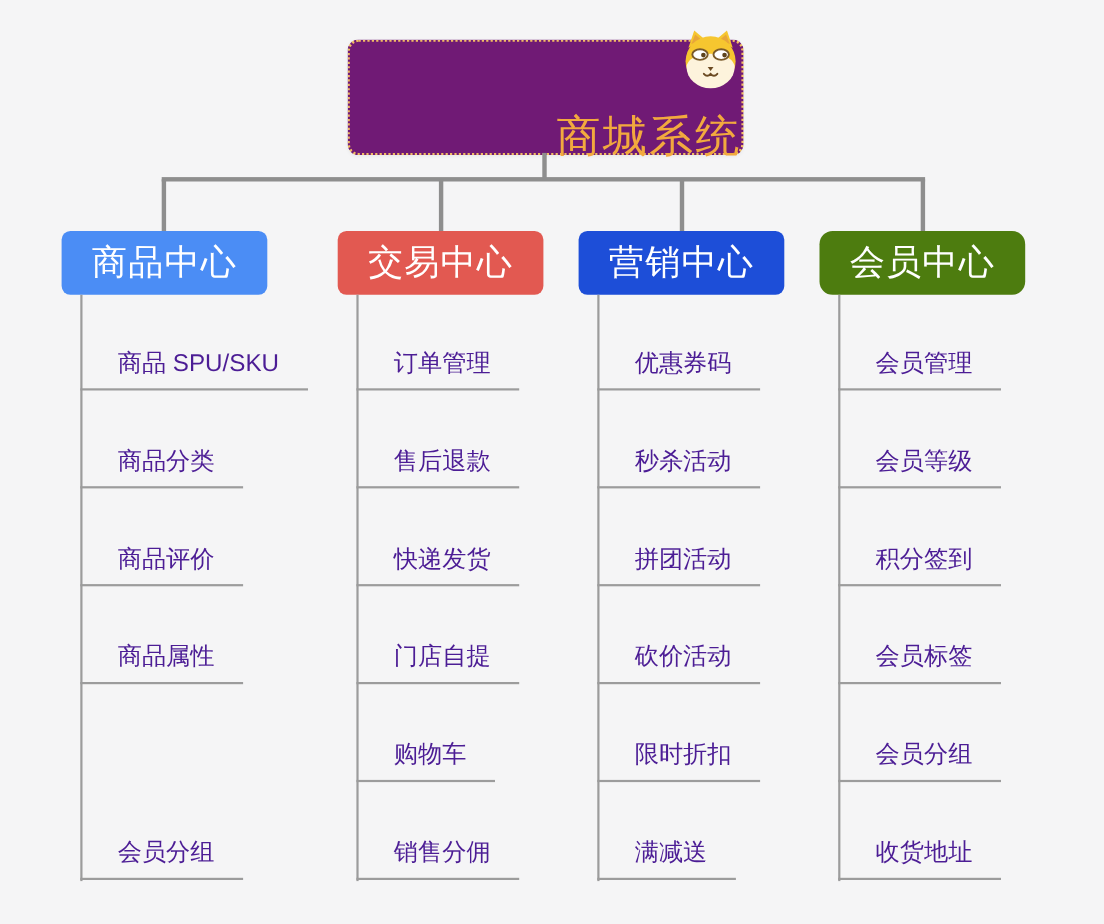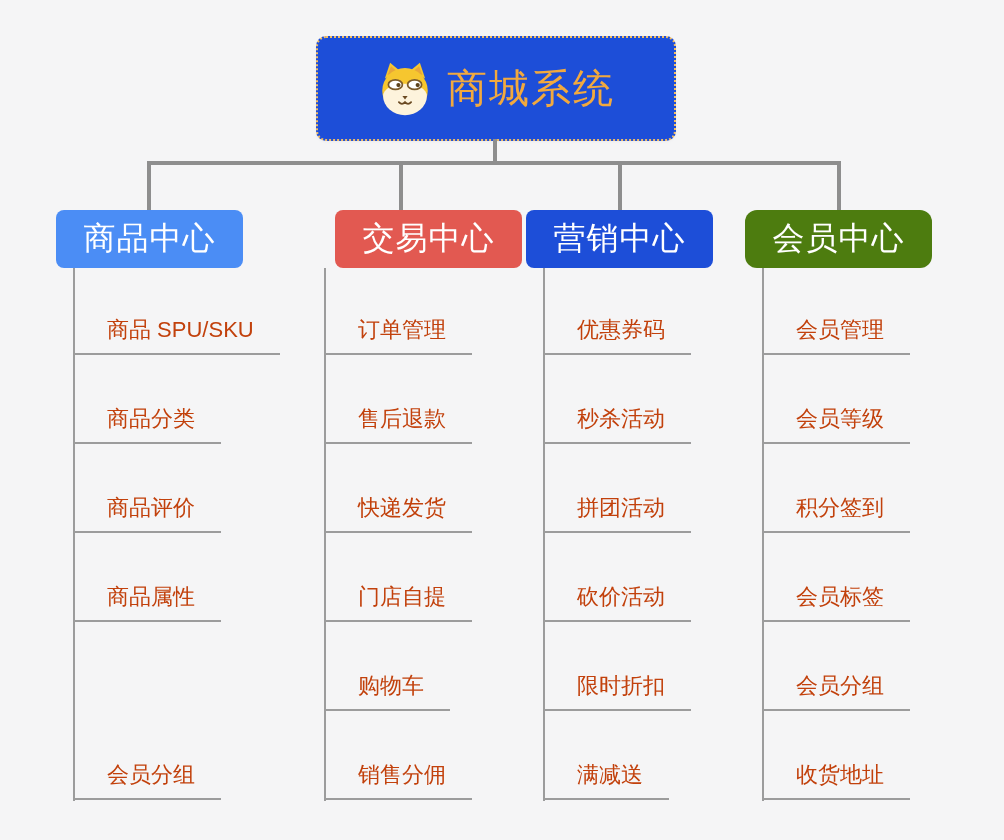--- a/index.html
+++ b/index.html
@@ -4,23 +4,24 @@
 <style>
   html,body{margin:0;padding:0;}
   .canvas{
     position:relative;width:1004px;height:840px;overflow:hidden;
     background:#f5f5f6;
     font-family:"Liberation Sans","DejaVu Sans",sans-serif;
   }
   
   .root-node{
     position:absolute;left:316px;top:36px;width:360px;height:105px;
-    background:#1d4ed8;border:2px dotted #f2bd63;border-radius:10px;
-    box-sizing:border-box;display:flex;align-items:center;justify-content:center;gap:14px;
+    background:#701a75;border:2px dotted #f2bd63;border-radius:10px;
+    box-sizing:border-box;display:flex;align-items:flex-end;justify-content:center;gap:14px;
     box-shadow:0 1px 3px rgba(0,0,0,0.04);
+    flex-direction:column;
   }
   .root-title{font-size:40px;font-weight:500;color:#f2a93e;letter-spacing:2px;}
   .dog{width:56px;height:56px;display:flex;align-items:center;justify-content:center;}
   
   .line{position:absolute;background:#8e8e8e;}
   .stem{left:493px;top:139px;width:4px;height:24px;}
   .hline{left:147px;top:161px;width:694px;height:4px;}
   .drop{top:163px;width:4px;height:47px;}
   .drop.b1{left:147px}.drop.b2{left:399px}.drop.b3{left:618px}.drop.b4{left:837px}
   
@@ -29,21 +30,21 @@
     color:#ffffff;font-size:32px;font-weight:500;letter-spacing:1px;
     display:flex;align-items:center;justify-content:center;cursor:default;
   }
   .header.c1{left:56px}.header.c2{left:307px}.header.c3{left:526px}.header.c4{left:745px}
   
   .vline{position:absolute;top:268px;width:2px;height:533px;background:#9c9c9c;}
   .vline.c1{left:73px}.vline.c2{left:324px}.vline.c3{left:543px}.vline.c4{left:762px}
   
   .item{
     position:absolute;line-height:30px;padding:0 26px 8px 34px;
-    border-bottom:2px solid #9c9c9c;font-size:22px;color:#c2410c;white-space:nowrap;
+    border-bottom:2px solid #9c9c9c;font-size:22px;color:#4c1d95;white-space:nowrap;
   }
   .item.c1{left:73px}.item.c2{left:324px}.item.c3{left:543px}.item.c4{left:762px}
   .r1{top:315px}.r2{top:404px}.r3{top:493px}.r4{top:582px}.r5{top:671px}.r6{top:760px}
 </style>
 </head>
 <body>
 
 <div class="canvas" style="background-color: rgb(245, 245, 246);">
 
   <div class="root-node" style="border-color: rgb(242, 189, 99);">
@@ -67,21 +68,21 @@
   </div>
 
   <div class="line stem"></div>
   <div class="line hline"></div>
   <div class="line drop b1"></div>
   <div class="line drop b2"></div>
   <div class="line drop b3"></div>
   <div class="line drop b4"></div>
 
   <div class="header c1" style="background-color: rgb(75, 141, 245);">商品中心</div>
-  <div class="header c2" style="background-color: rgb(226, 89, 81); margin-left: 28px;">交易中心</div>
+  <div class="header c2" style="background-color: rgb(226, 89, 81);">交易中心</div>
   <div class="header c3" style="background-color: #1d4ed8;">营销中心</div>
   <div class="header c4" style="background-color: #4d7c0f; border-radius: 12px;">会员中心</div>
 
   <div class="vline c1"></div>
   <div class="vline c2"></div>
   <div class="vline c3"></div>
   <div class="vline c4"></div>
 
   <div class="item c1 r1">商品 SPU/SKU</div>
   <div class="item c1 r2">商品分类</div>

